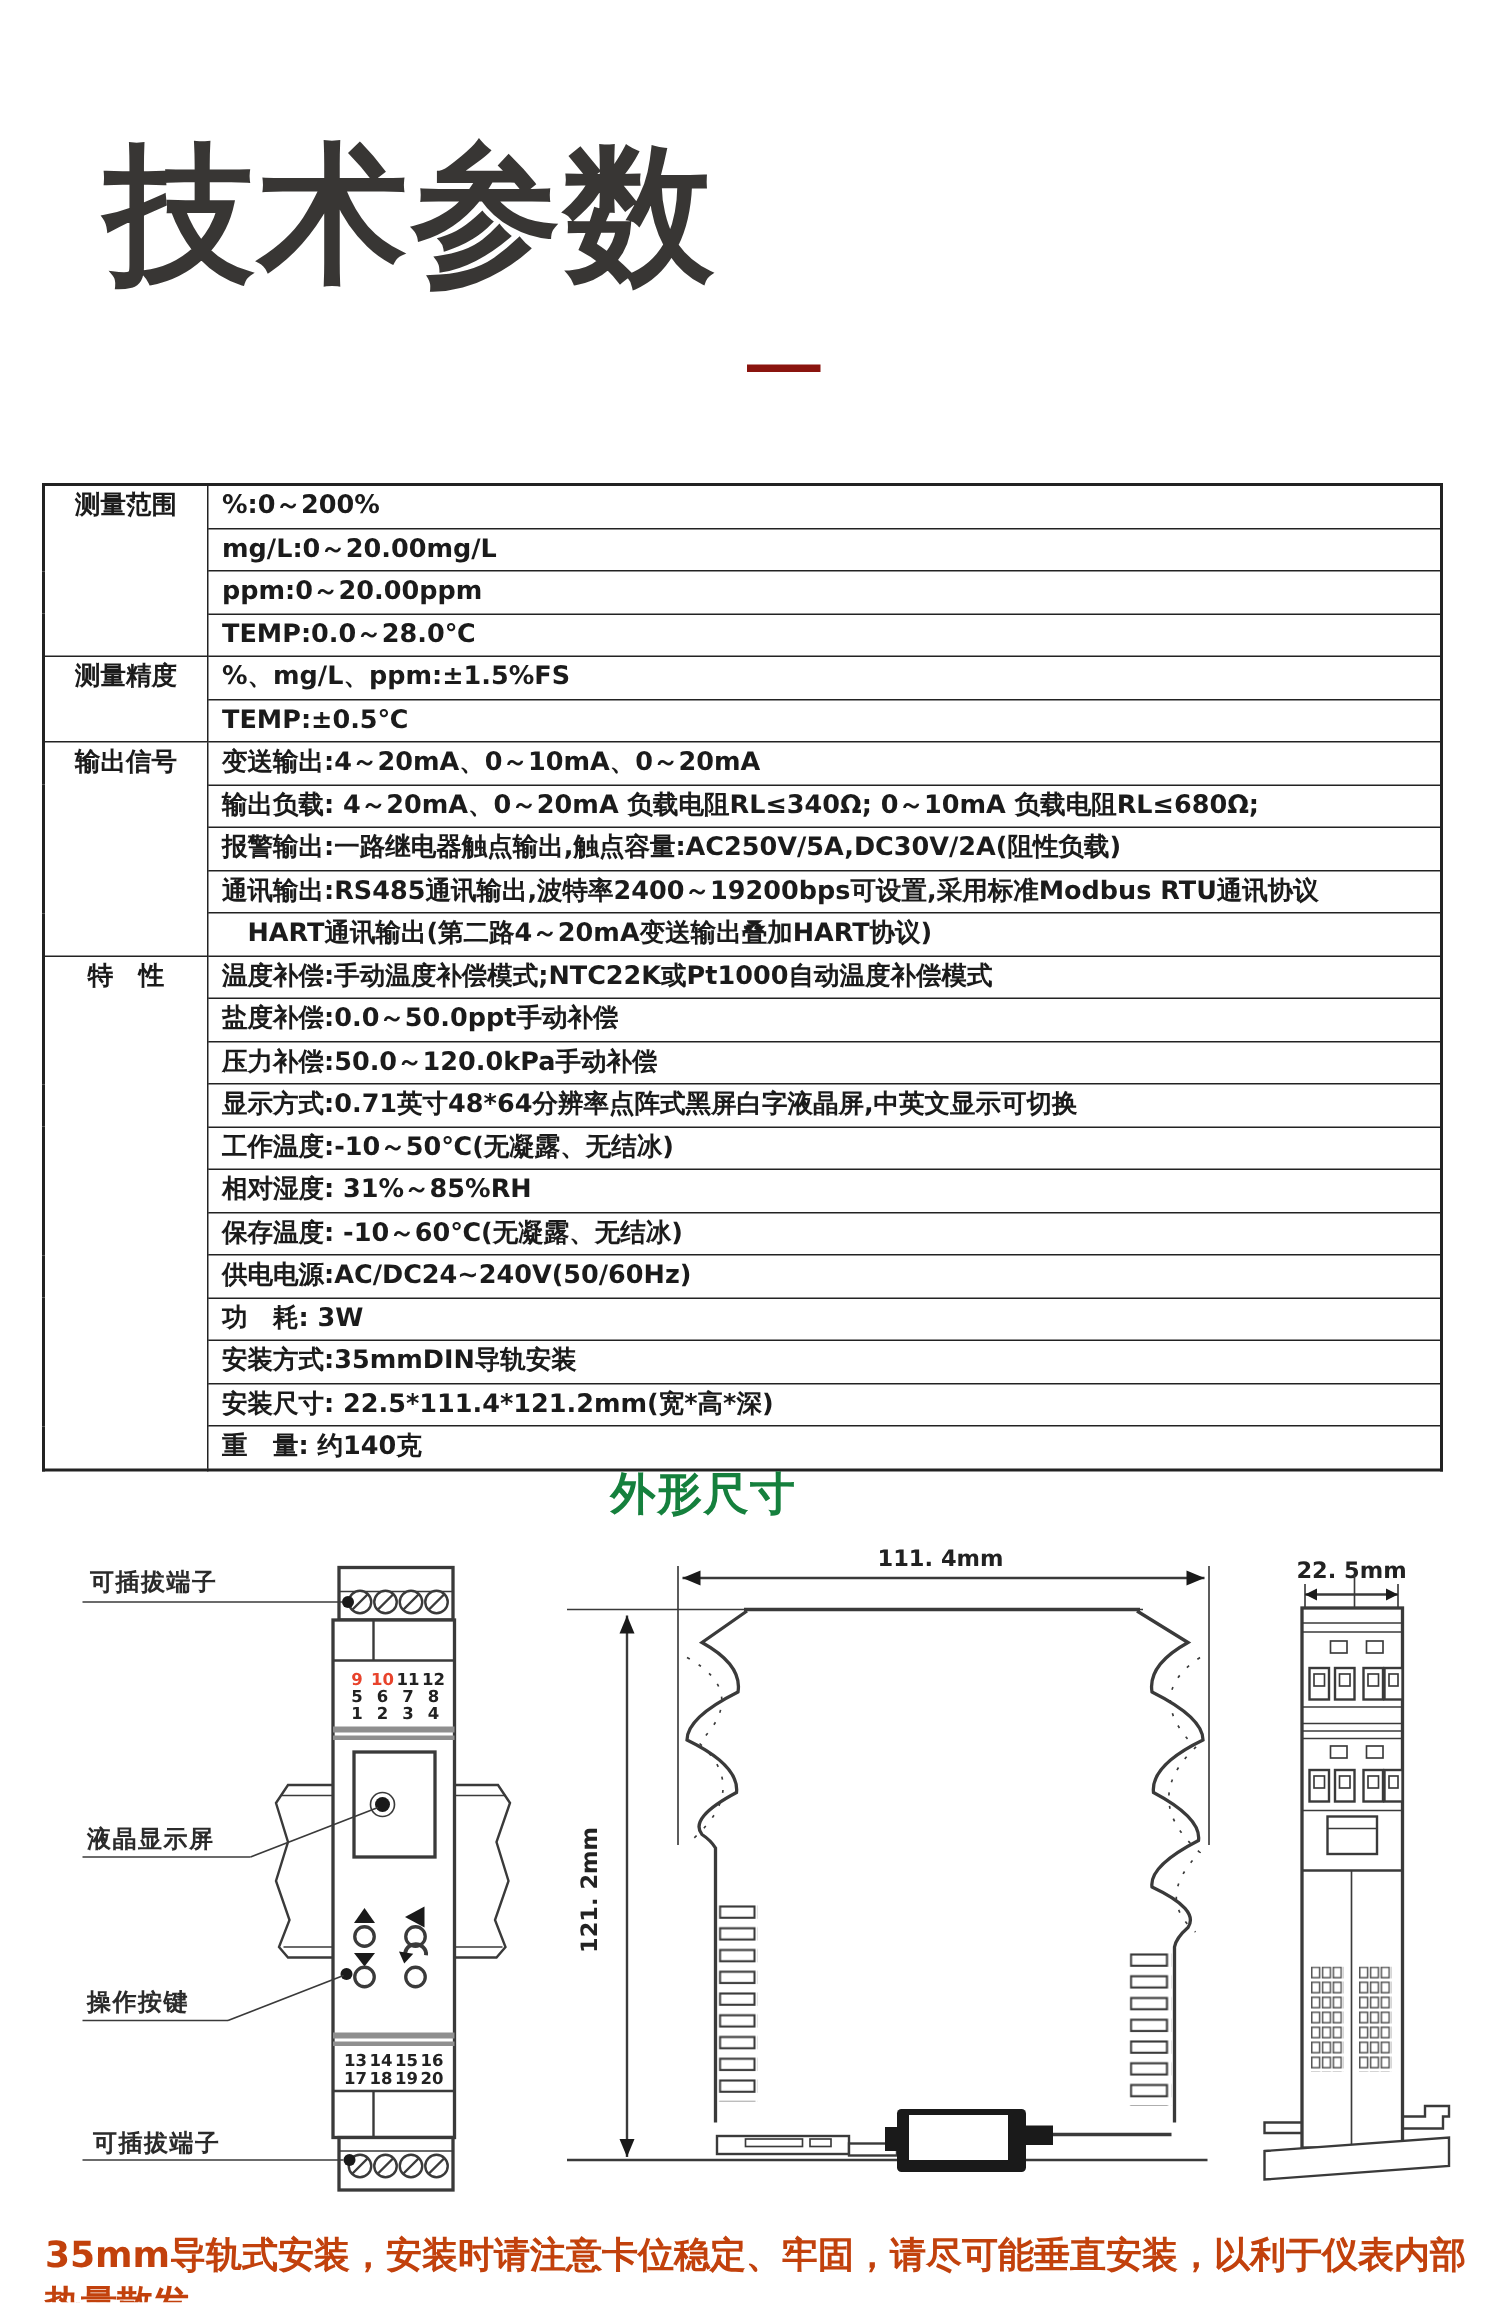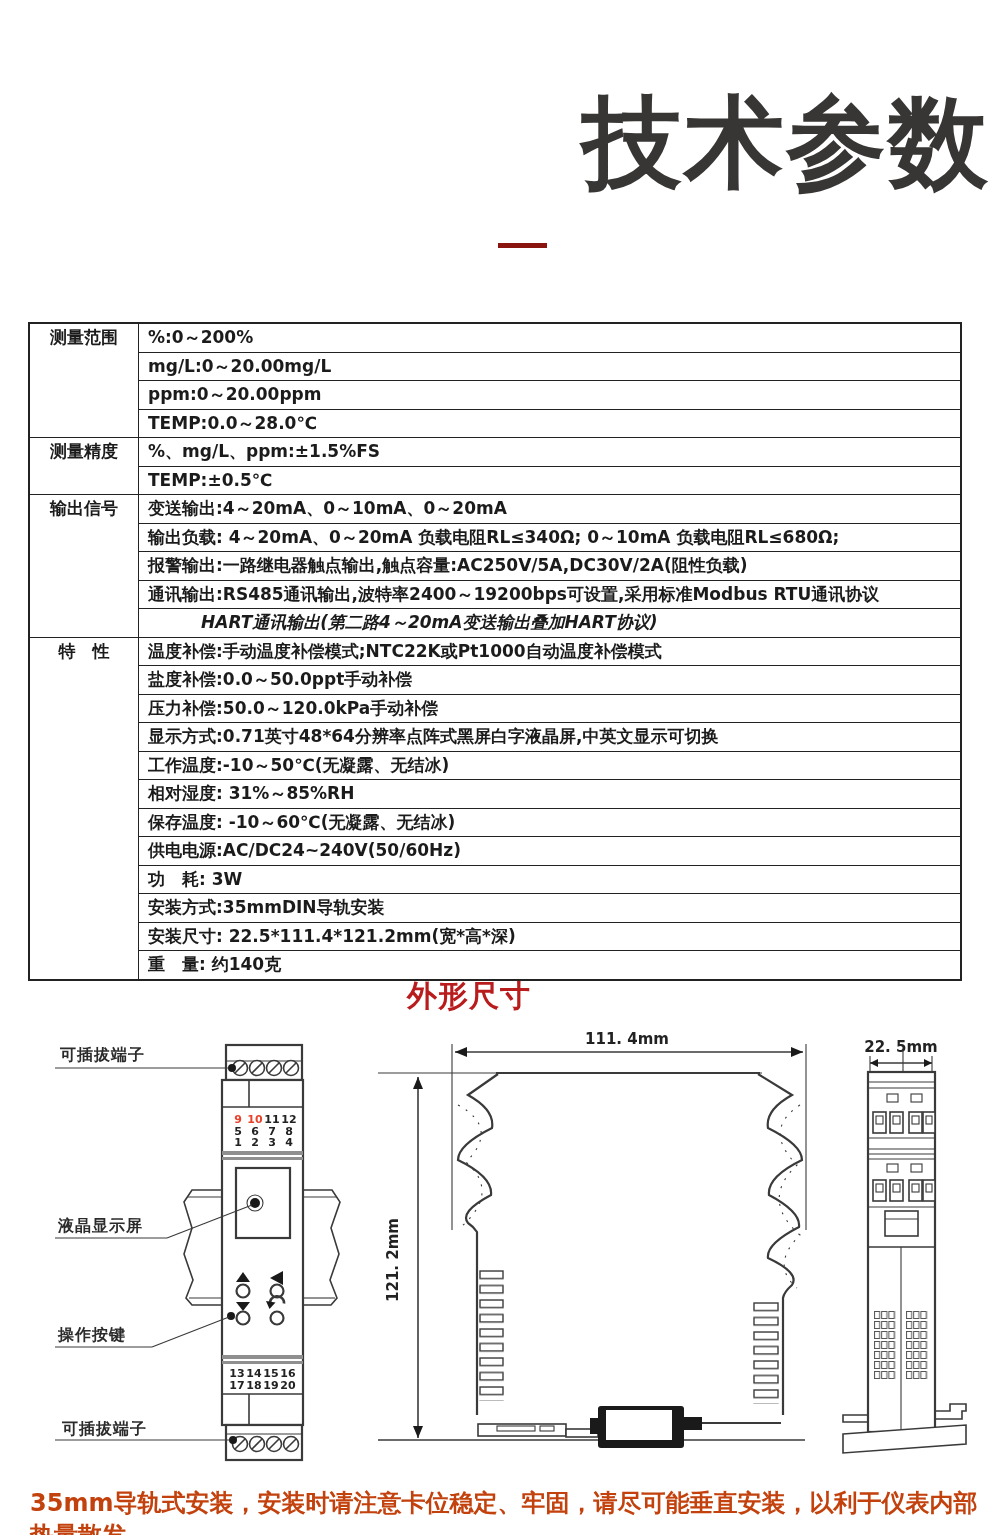--- a/index.html
+++ b/index.html
@@ -1,27 +1,27 @@
 <!DOCTYPE html>
 <html><head>
 <meta charset="utf-8">
 <style>
   html,body{margin:0;padding:0;background:#fff;}
   .page{position:relative;width:990px;height:1535px;background:#fff;overflow:hidden;
         font-family:"DejaVu Sans",sans-serif;color:#1b1b1b;}
-  .title{position:absolute;left:70px;top:88px;width:920px;text-align:right;
+  .title{position:absolute;left:70px;top:88px;width:920px;text-align:left;
          font-size:100px;font-weight:bold;color:#383634;letter-spacing:2px;line-height:1.1;}
   .red-dash{position:absolute;left:498px;top:243px;width:49px;height:5px;background:#8a140e;}
   table.spec{position:absolute;left:28px;top:322px;width:934px;border-collapse:collapse;
              table-layout:fixed;border:2.5px solid #222;}
   table.spec td{border:1.4px solid #222;font-size:17px;font-weight:600;color:#1b1b1b;
                 height:27.5px;line-height:27.5px;padding:0 4px 0 9px;white-space:nowrap;overflow:hidden;margin-left:27px;}
   table.spec td.lbl{width:108px;text-align:center;vertical-align:top;padding:0;font-weight:700;}
-  table.spec td.indent{padding-left:62px;font-style:italic;}
-  .sec2{position:absolute;left:407px;top:976px;font-size:30px;font-weight:600;color:#b91c1c;letter-spacing:1px;}
+  table.spec td.indent{padding-left:26px;}
+  .sec2{position:absolute;left:407px;top:976px;font-size:30px;font-weight:600;color:#15803d;letter-spacing:1px;}
   .footer{position:absolute;left:30px;top:1487px;width:950px;font-size:24px;font-weight:600;color:#c2410c;}
   svg text{font-family:"DejaVu Sans",sans-serif;fill:#2b2b2b;}
   svg .lead{font-size:16px;font-weight:bold;letter-spacing:1px;}
   svg .num{font-size:11px;font-weight:bold;fill:#222;text-anchor:middle;}
   svg .num.red{fill:#e8432c;}
   svg .dim{font-size:15px;font-weight:bold;text-anchor:middle;fill:#222;}
   svg .ln{stroke:#3a3a3a;fill:none;}
   svg .thin{stroke-width:1.1;}
   svg .med{stroke-width:1.6;}
   svg .thick{stroke-width:2.2;}

